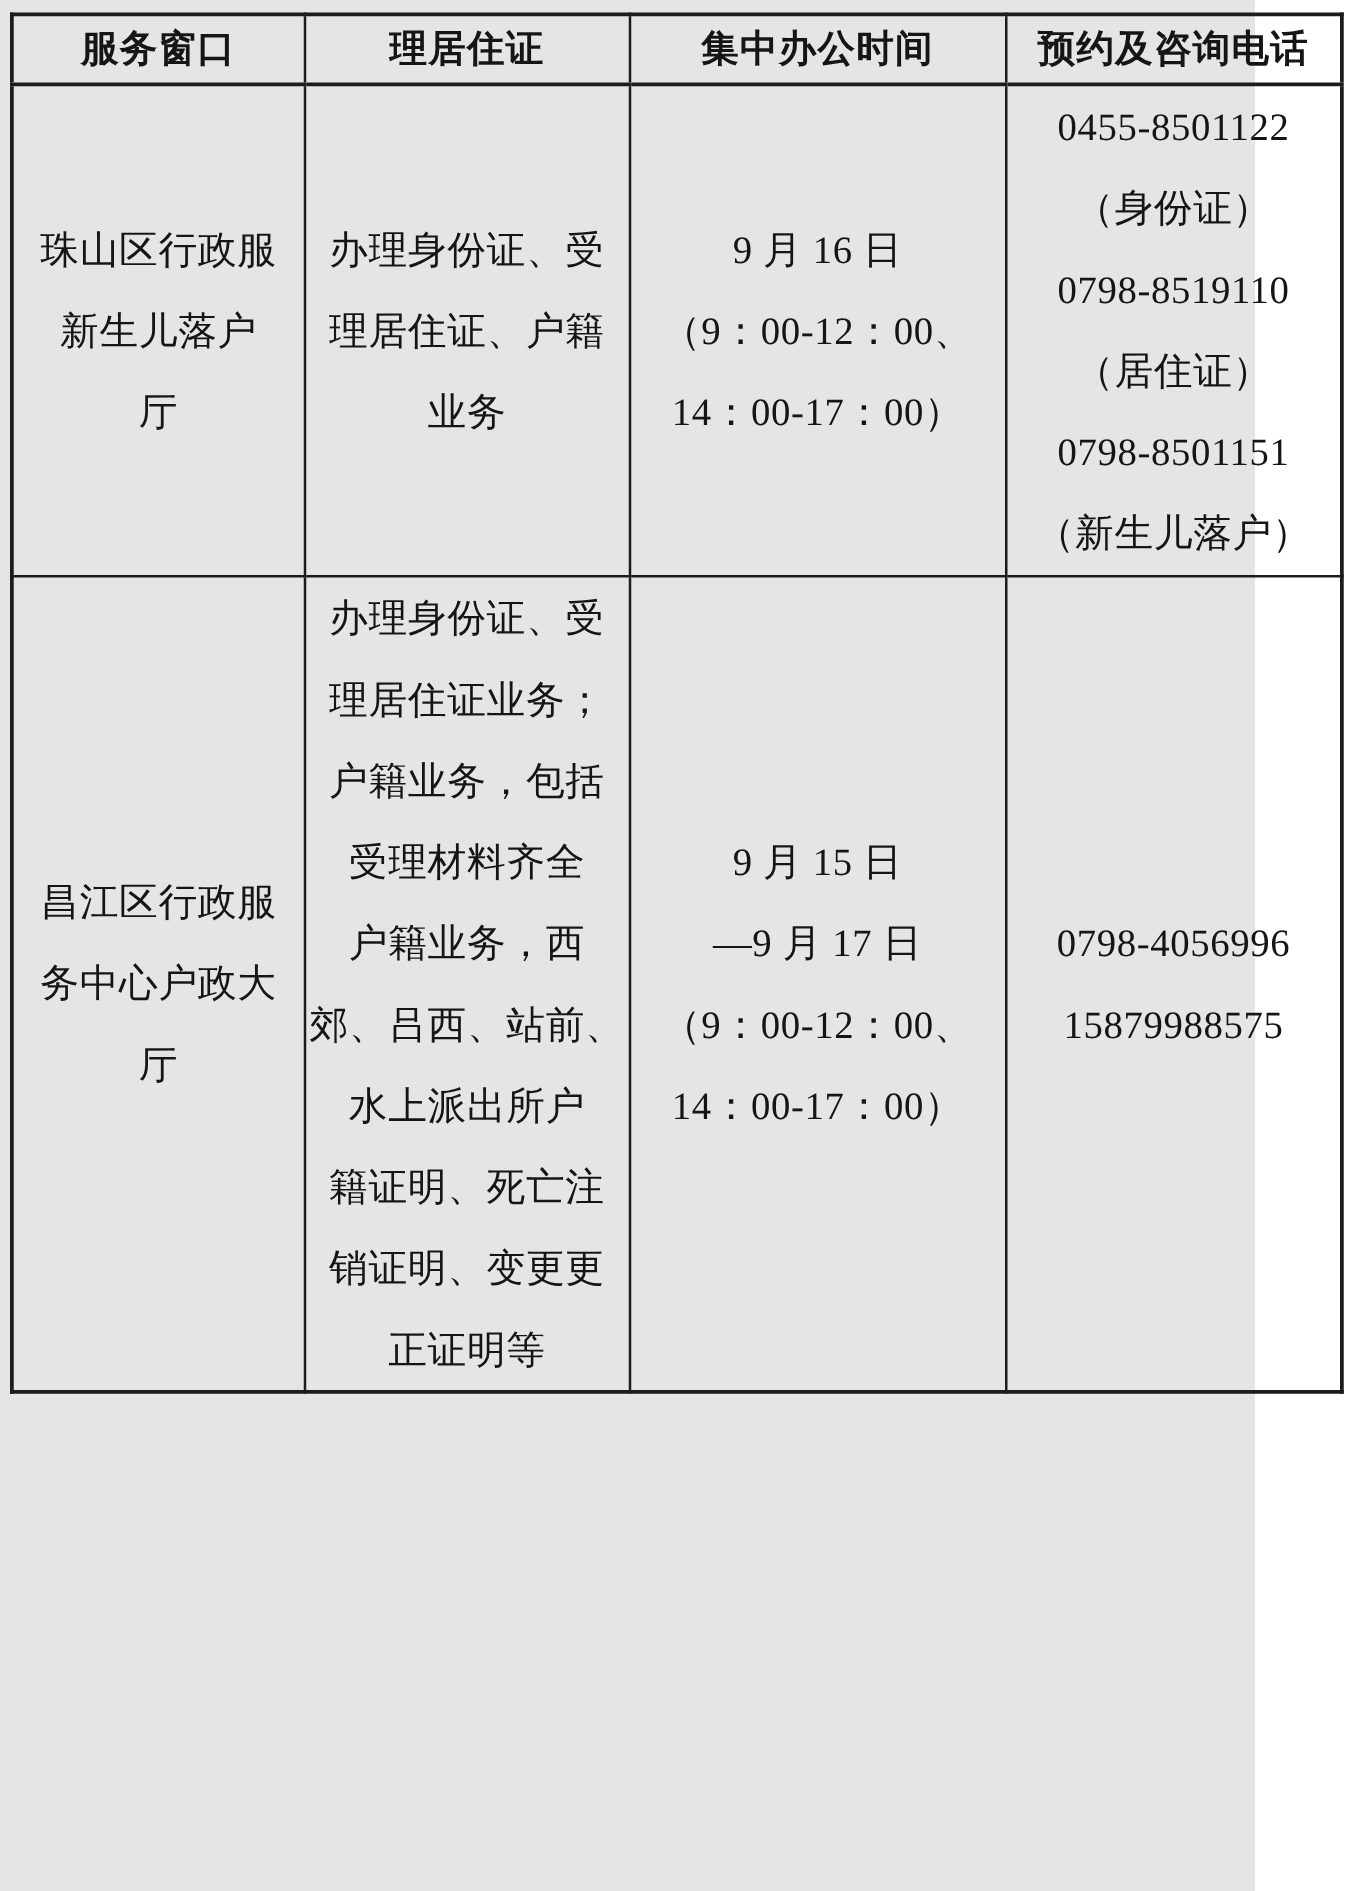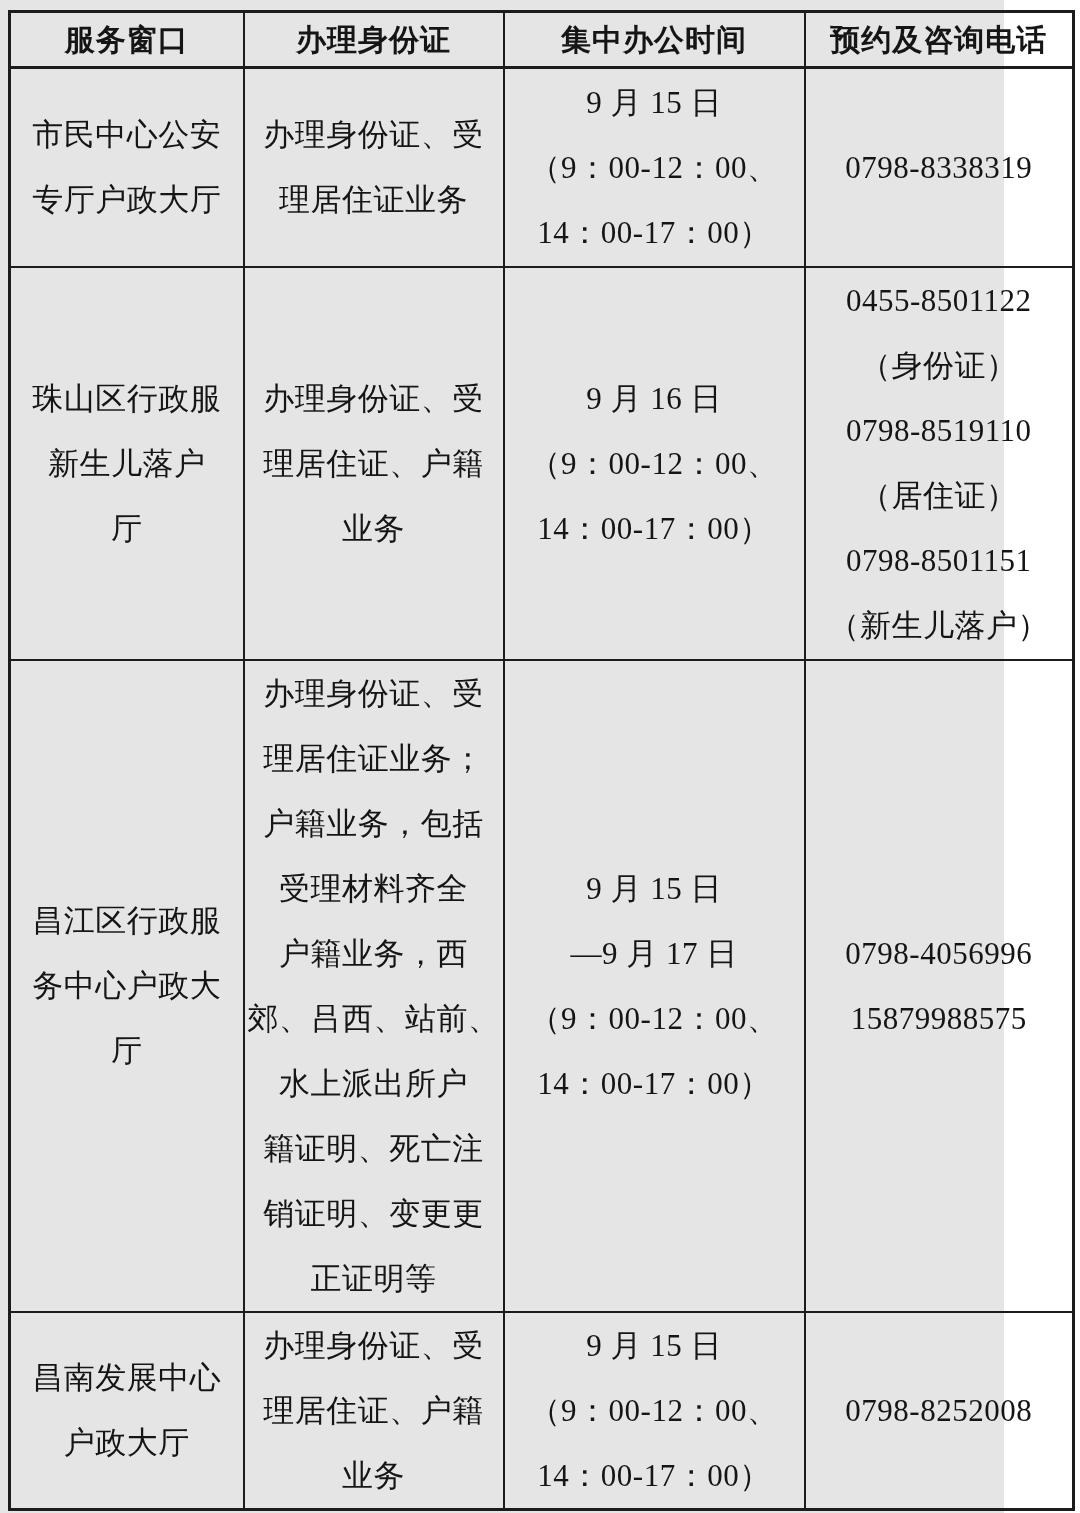--- a/index.html
+++ b/index.html
@@ -63,44 +63,26 @@
   <table class="service-table">
     <colgroup>
       <col class="c1">
         <col class="c2">
         <col class="c3">
         <col class="c4">
     </colgroup>
     <thead>
       <tr>
         <th>服务窗口</th>
-        <th>办理身份证</th>
+        <th>理居住证</th>
         <th>集中办公时间</th>
         <th>预约及咨询电话</th>
       </tr>
     </thead>
     <tbody>
-      <tr class="r0">
-        <td>
-            <div class="cell">市民中心公安
-专厅户政大厅</div>
-          </td>
-        <td>
-            <div class="cell">办理身份证、受
-理居住证业务</div>
-          </td>
-        <td>
-            <div class="cell">9 月 15 日
-（9：00-12：00、
-14：00-17：00）</div>
-          </td>
-        <td>
-            <div class="cell">0798-8338319</div>
-          </td>
-      </tr>
       <tr class="r1">
         <td>
             <div class="cell">珠山区行政服
 新生儿落户
 厅</div>
           </td>
         <td>
             <div class="cell">办理身份证、受
 理居住证、户籍
 业务</div>
@@ -141,34 +123,15 @@
             <div class="cell">9 月 15 日
 —9 月 17 日
 （9：00-12：00、
 14：00-17：00）</div>
           </td>
         <td>
             <div class="cell">0798-4056996
 15879988575</div>
           </td>
       </tr>
-      <tr class="r3">
-        <td>
-            <div class="cell">昌南发展中心
-户政大厅</div>
-          </td>
-        <td>
-            <div class="cell">办理身份证、受
-理居住证、户籍
-业务</div>
-          </td>
-        <td>
-            <div class="cell">9 月 15 日
-（9：00-12：00、
-14：00-17：00）</div>
-          </td>
-        <td>
-            <div class="cell">0798-8252008</div>
-          </td>
-      </tr>
     </tbody>
   </table>
 </div>
 
 </body></html>

